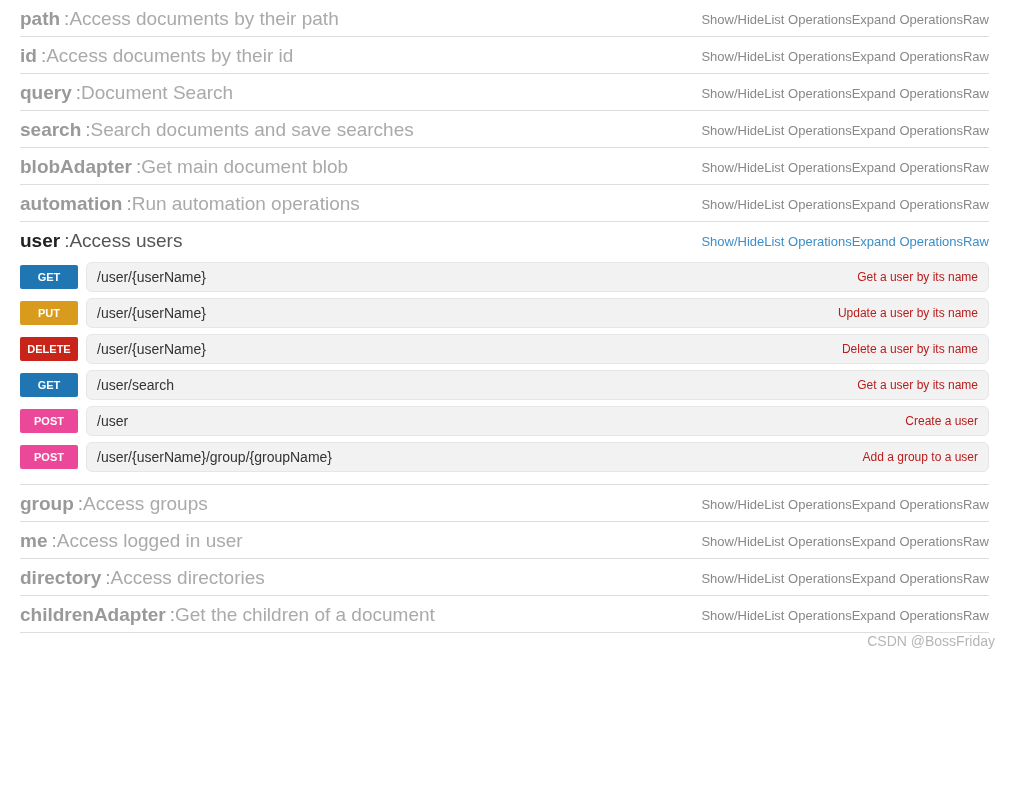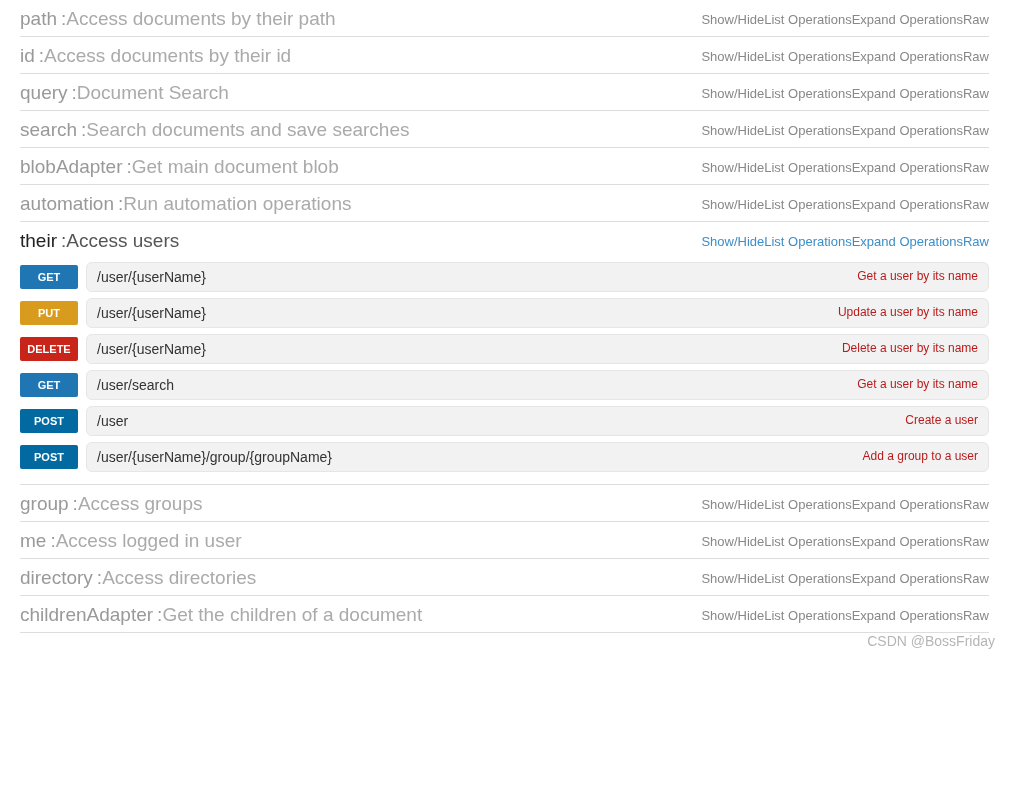--- a/index.html
+++ b/index.html
@@ -23,21 +23,21 @@
   }
   .resource-title {
     font-size: 19px;
     font-weight: 400;
     color: #999;
     display: flex;
     align-items: baseline;
     flex-wrap: wrap;
   }
   .resource-name {
-    font-weight: 400;
+    font-weight: 700;
     color: #999;
     margin-right: 4px;
   }
   .resource.active .resource-name { color: #222; }
   .resource.active .resource-title { color: #555; }
   .resource-desc { color: #aaa; }
   .resource.active .resource-desc { color: #555; }
   .resource-actions {
     display: flex;
     font-size: 13px;
@@ -63,25 +63,25 @@
     font-size: 11px;
     font-weight: 700;
     padding: 6px 0;
     border-radius: 2px;
     margin-right: 8px;
     text-transform: uppercase;
   }
   .m-get    { background: #2076b3; }
   .m-put    { background: #d99b1d; }
   .m-delete { background: #c9241a; }
-  .m-post   { background: #0369a1; }
+  .m-post   { background: #ec4899; }
   .op-bar {
     flex: 1;
     display: flex;
-    align-items: flex-start;
+    align-items: center;
     justify-content: space-between;
     padding: 6px 10px;
     background: #f2f2f2;
     border: 1px solid #e6e6e6;
     border-radius: 6px;
   }
   .op-path {
     color: #333;
     font-family: inherit;
   }
@@ -188,21 +188,21 @@
           <span>Show/Hide</span>
           <span>List Operations</span>
           <span>Expand Operations</span>
           <span>Raw</span>
         </div>
       </div>
     </div>
     <div class="resource active">
       <div class="resource-header">
         <div class="resource-title">
-          <span class="resource-name">their</span>
+          <span class="resource-name">user</span>
           <span> : </span>
           <span class="resource-desc">Access users</span>
         </div>
         <div class="resource-actions">
           <span>Show/Hide</span>
           <span>List Operations</span>
           <span>Expand Operations</span>
           <span>Raw</span>
         </div>
       </div>

